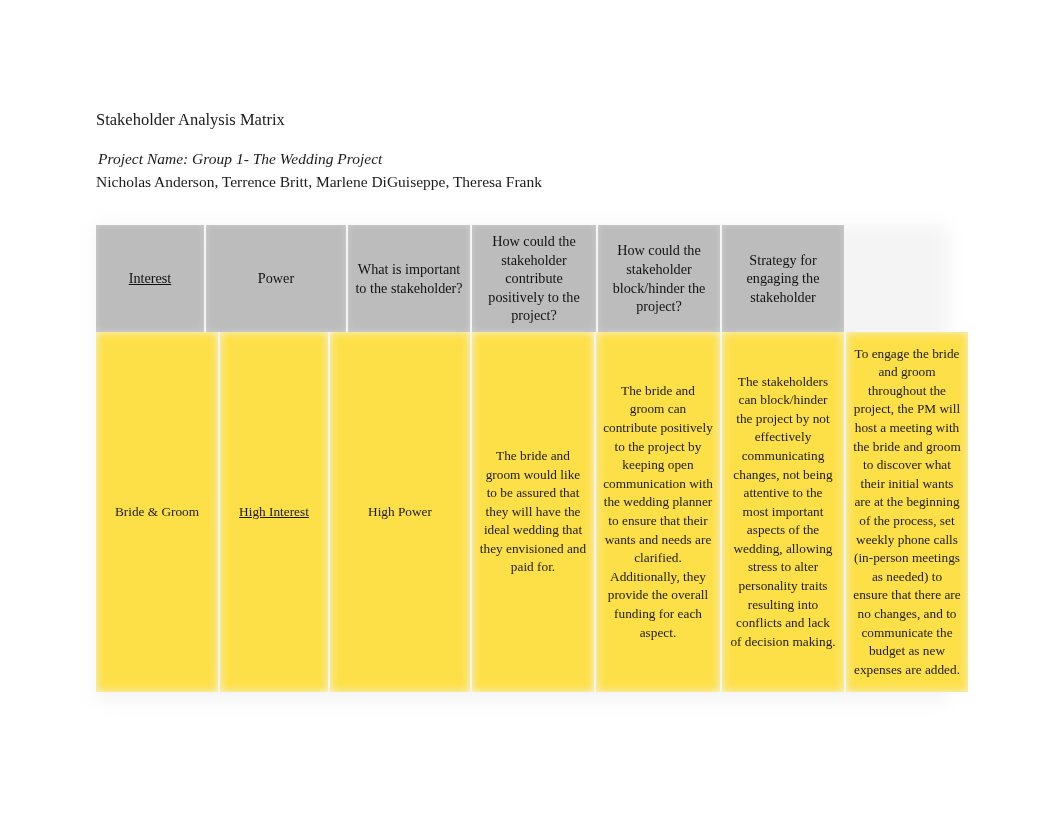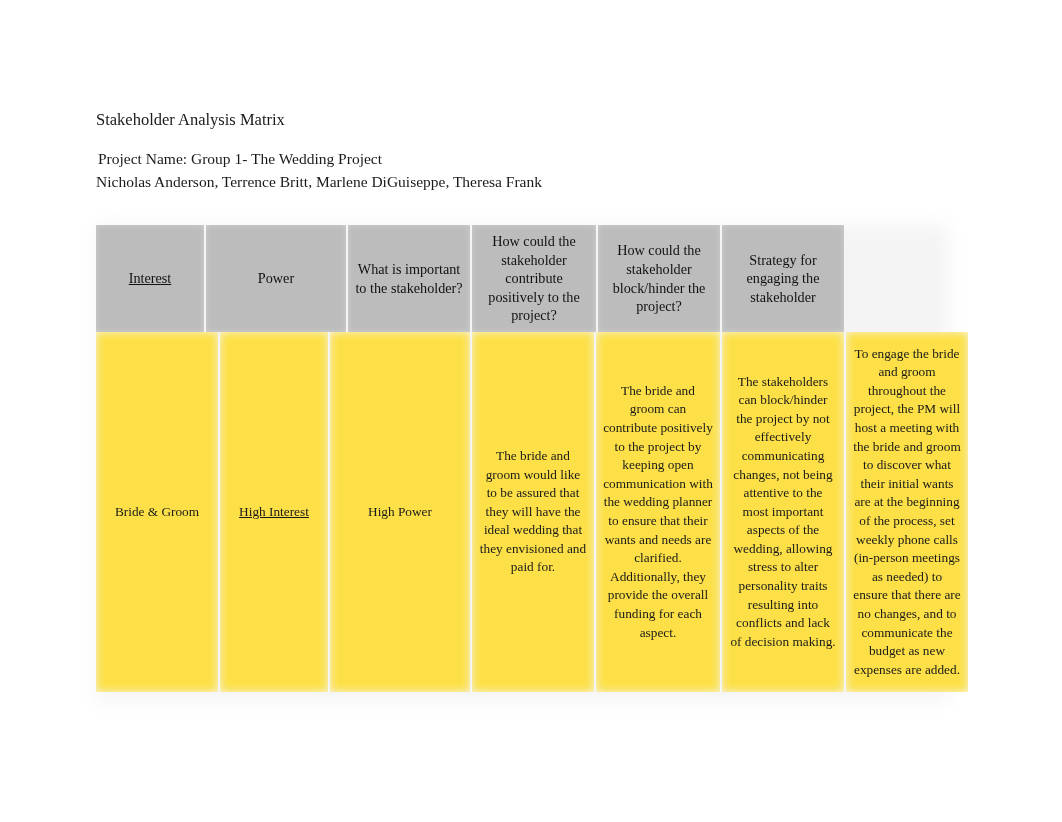--- a/index.html
+++ b/index.html
@@ -37,20 +37,21 @@
     white-space: nowrap;
   }
   .project-name {
     position: absolute;
     left: 98px;
     top: 149px;
     font-size: 15.5px;
     line-height: 20px;
     color: #1a1a1a;
     white-space: nowrap;
+    font-style: italic;
   }
   .authors {
     position: absolute;
     left: 96px;
     top: 172px;
     font-size: 15.5px;
     line-height: 20px;
     color: #1a1a1a;
     white-space: nowrap;
   }

